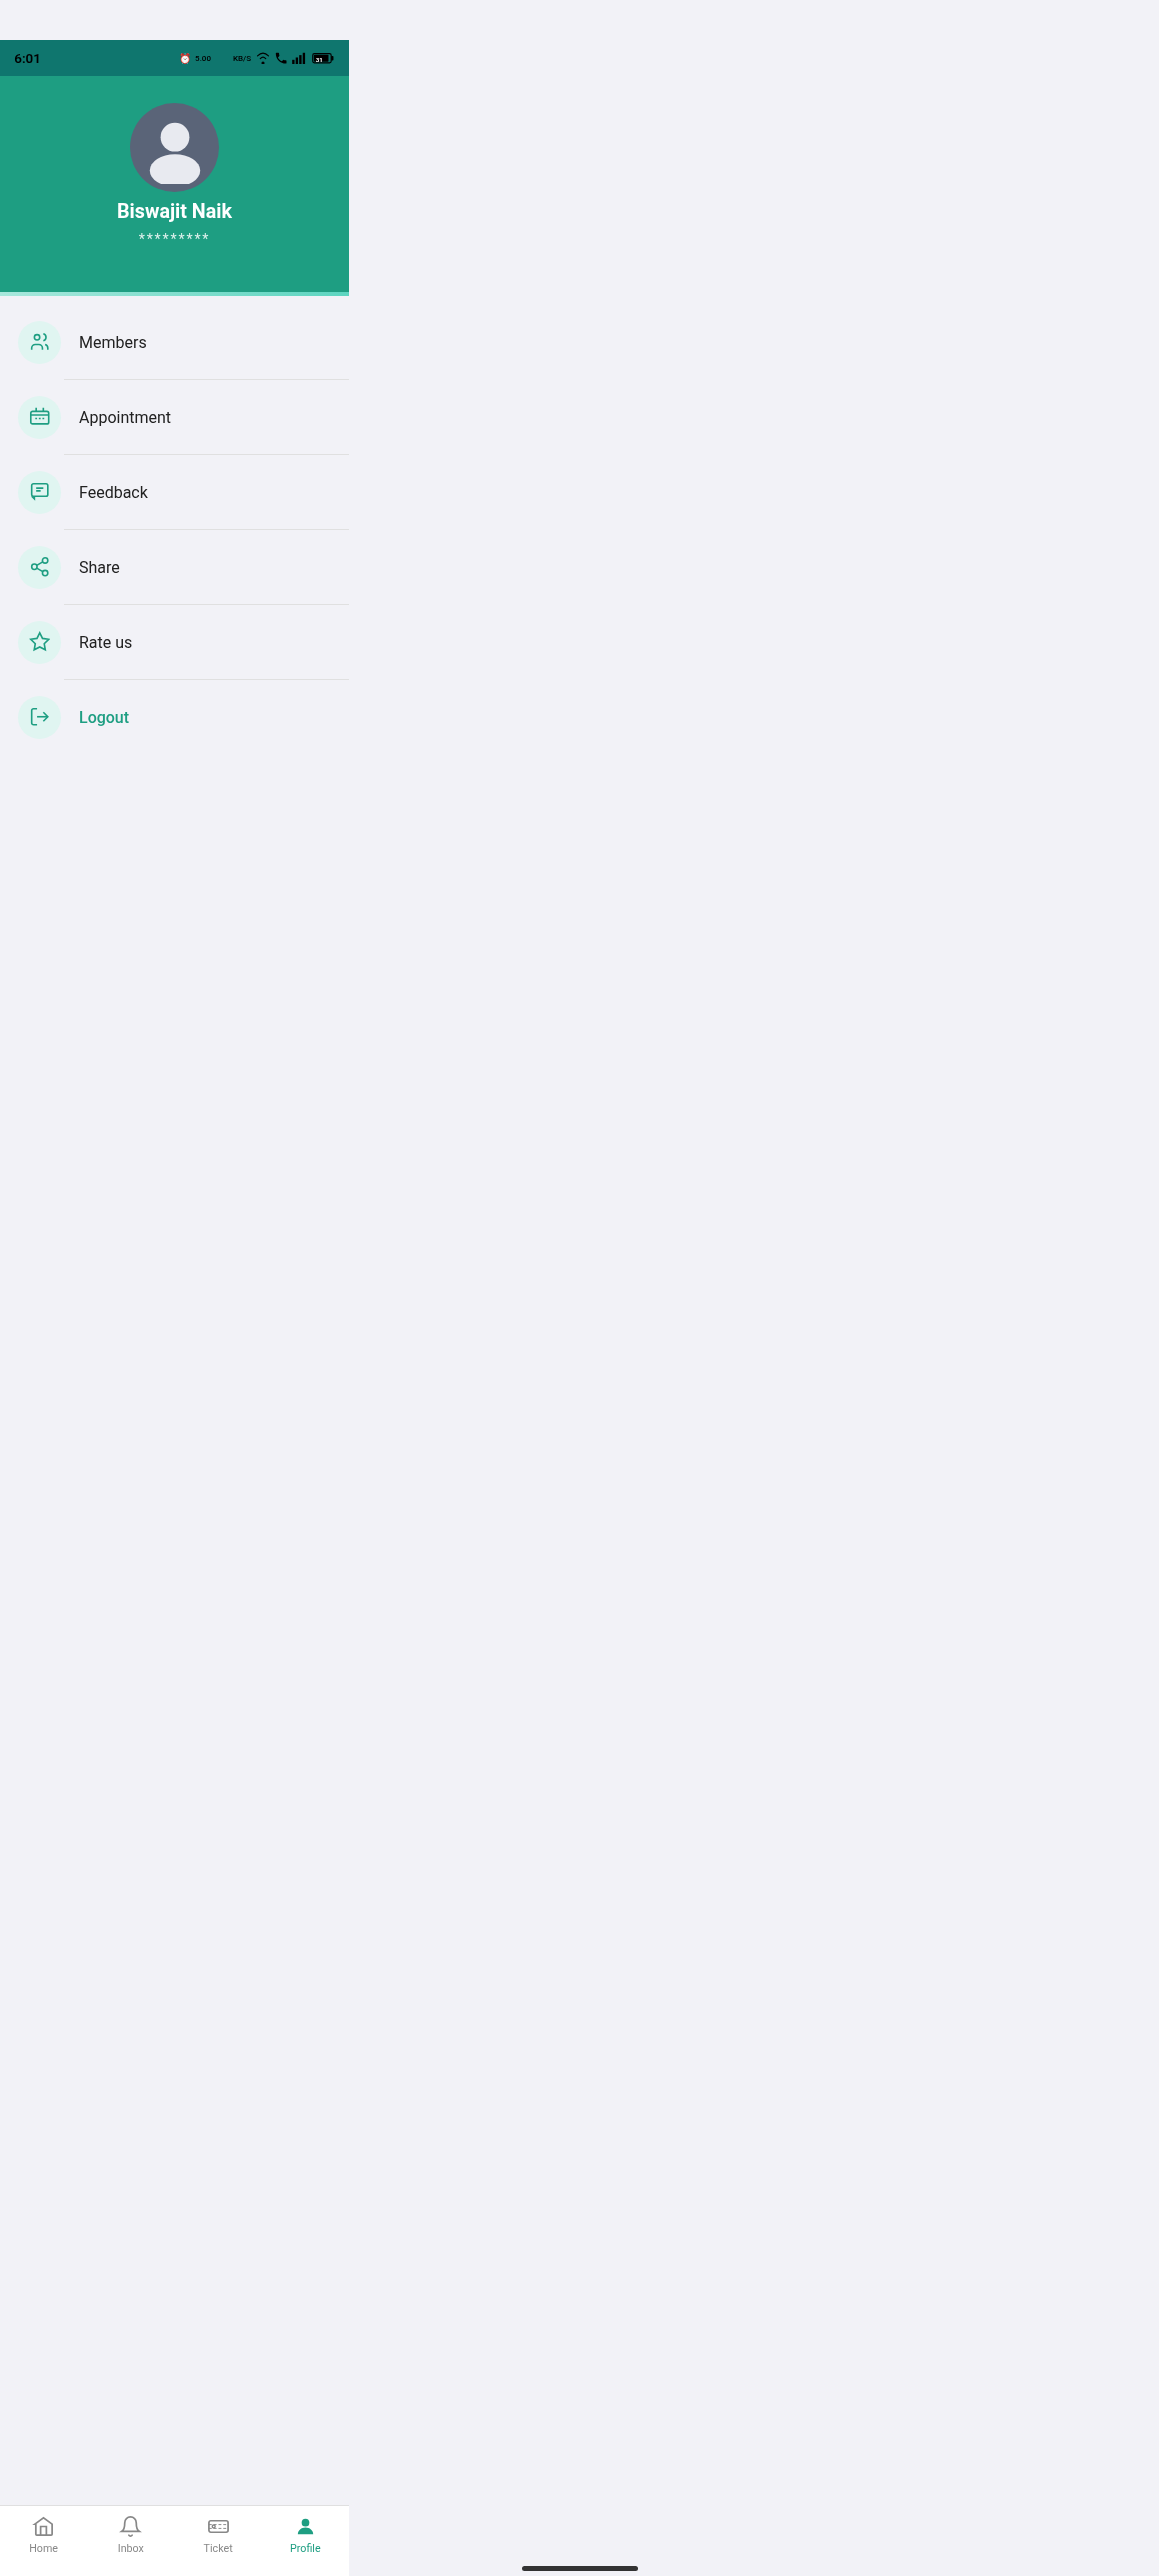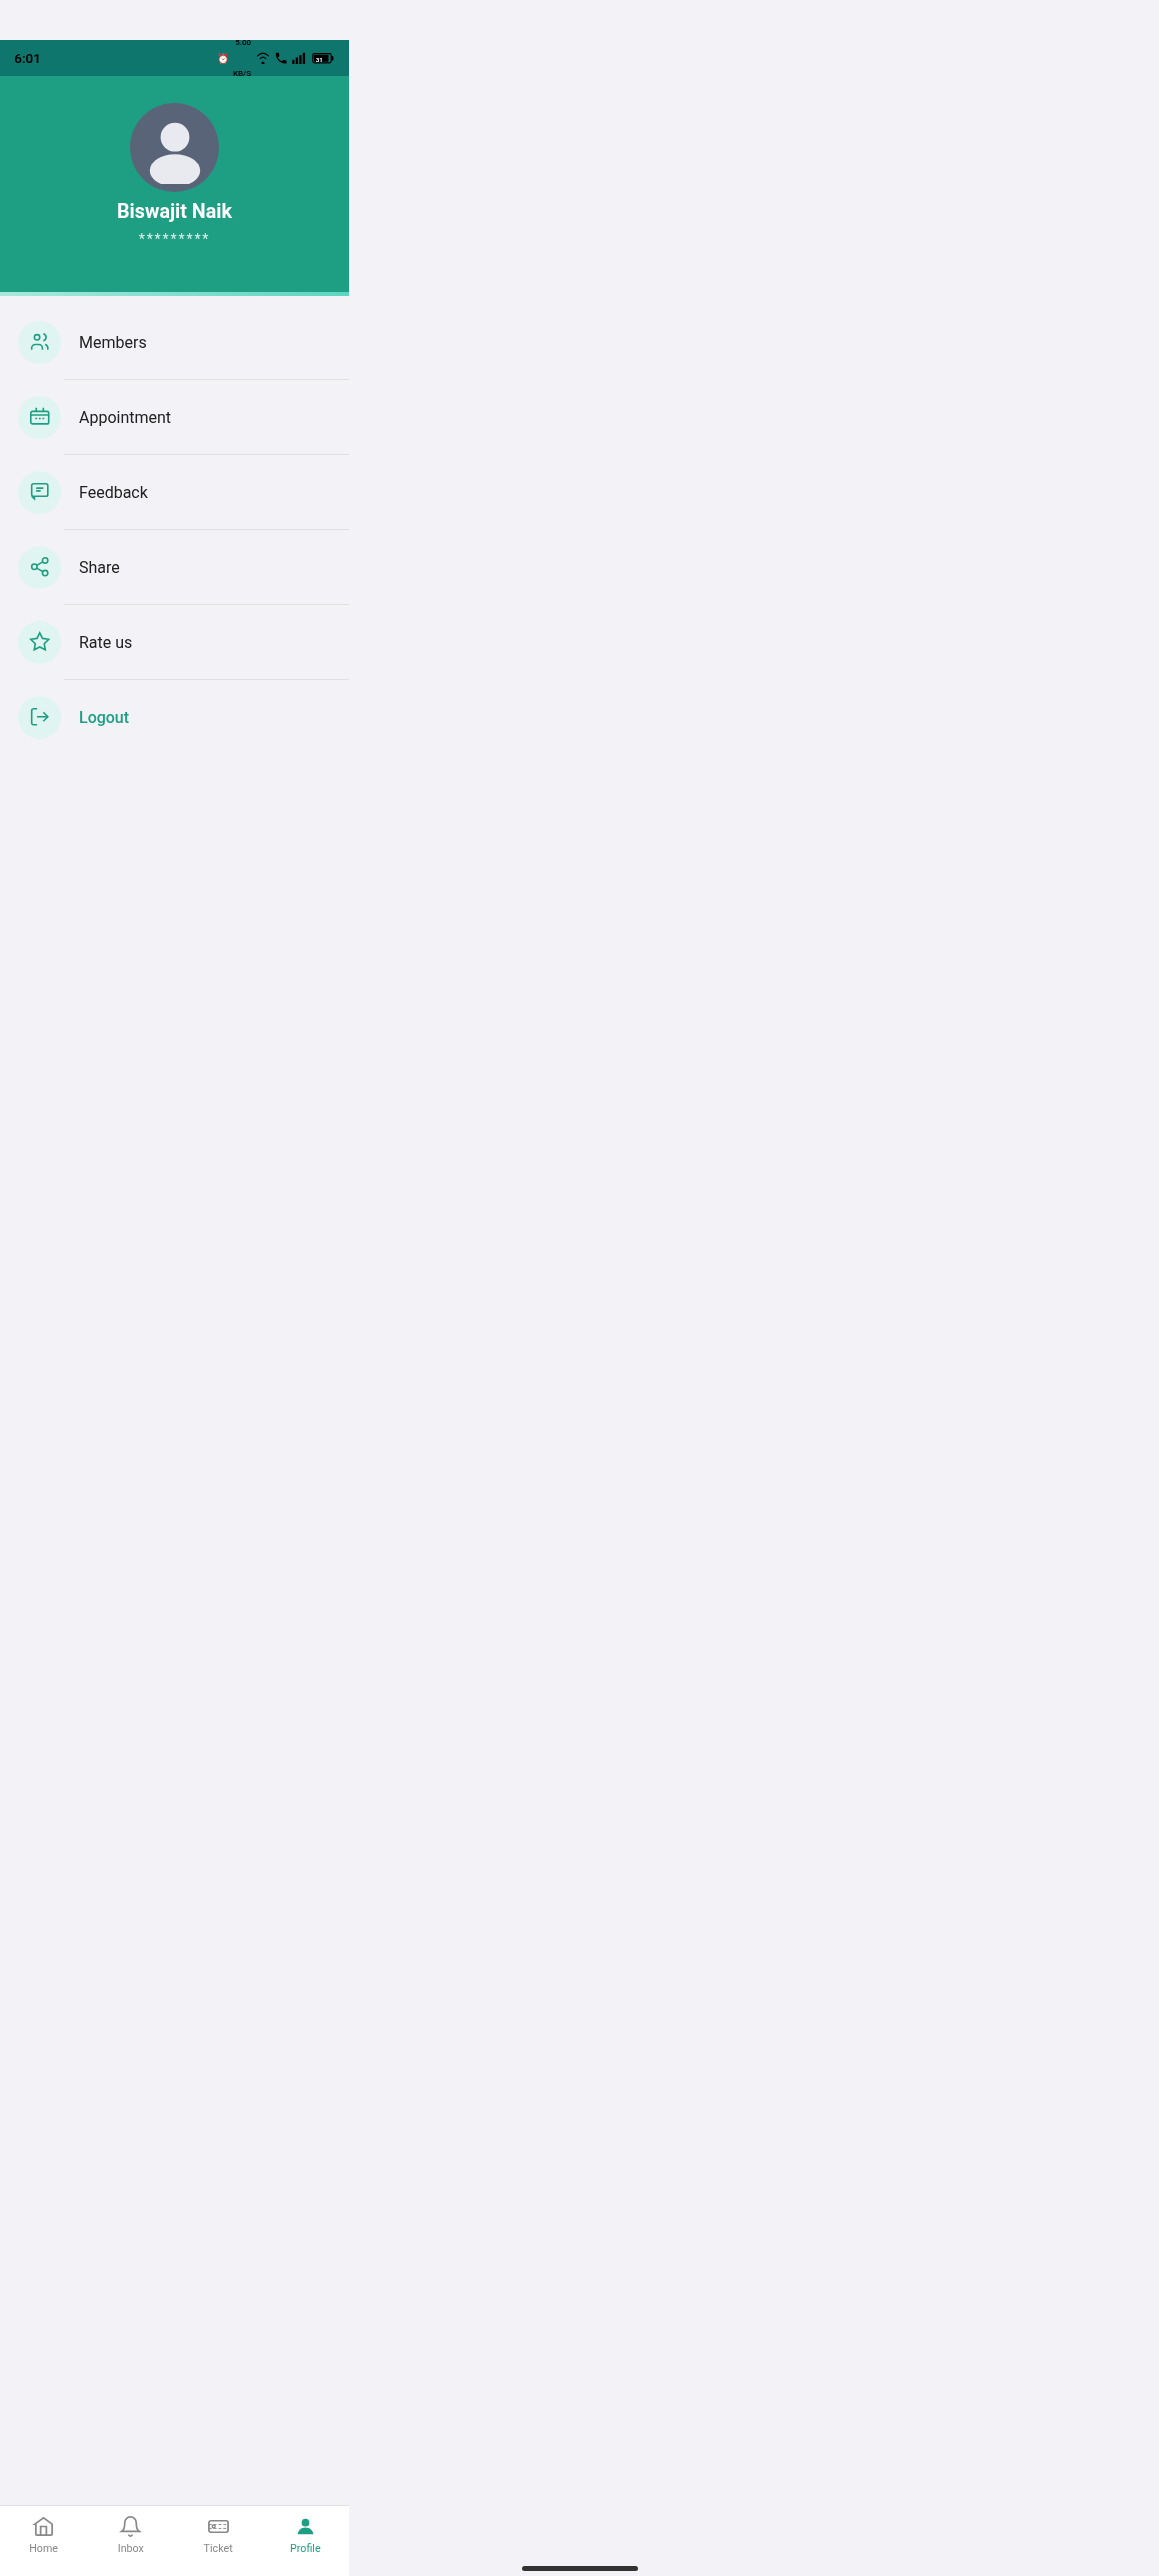--- a/index.html
+++ b/index.html
@@ -38,22 +38,22 @@
     .status-icons {
       display: flex;
       align-items: center;
       gap: 3.6px;
       font-size: 9.8px;
       color: #000;
     }
 
     .status-speed {
       display: flex;
-      flex-direction: column;
-      align-items: flex-end;
+      flex-direction: row;
+      align-items: center;
       font-size: 8px;
       line-height: 1.1;
       font-weight: 500;
       gap: 22px;
     }
 
     
     .profile-header {
       background: #1e9e82;
       padding: 27px 18px 45px;

